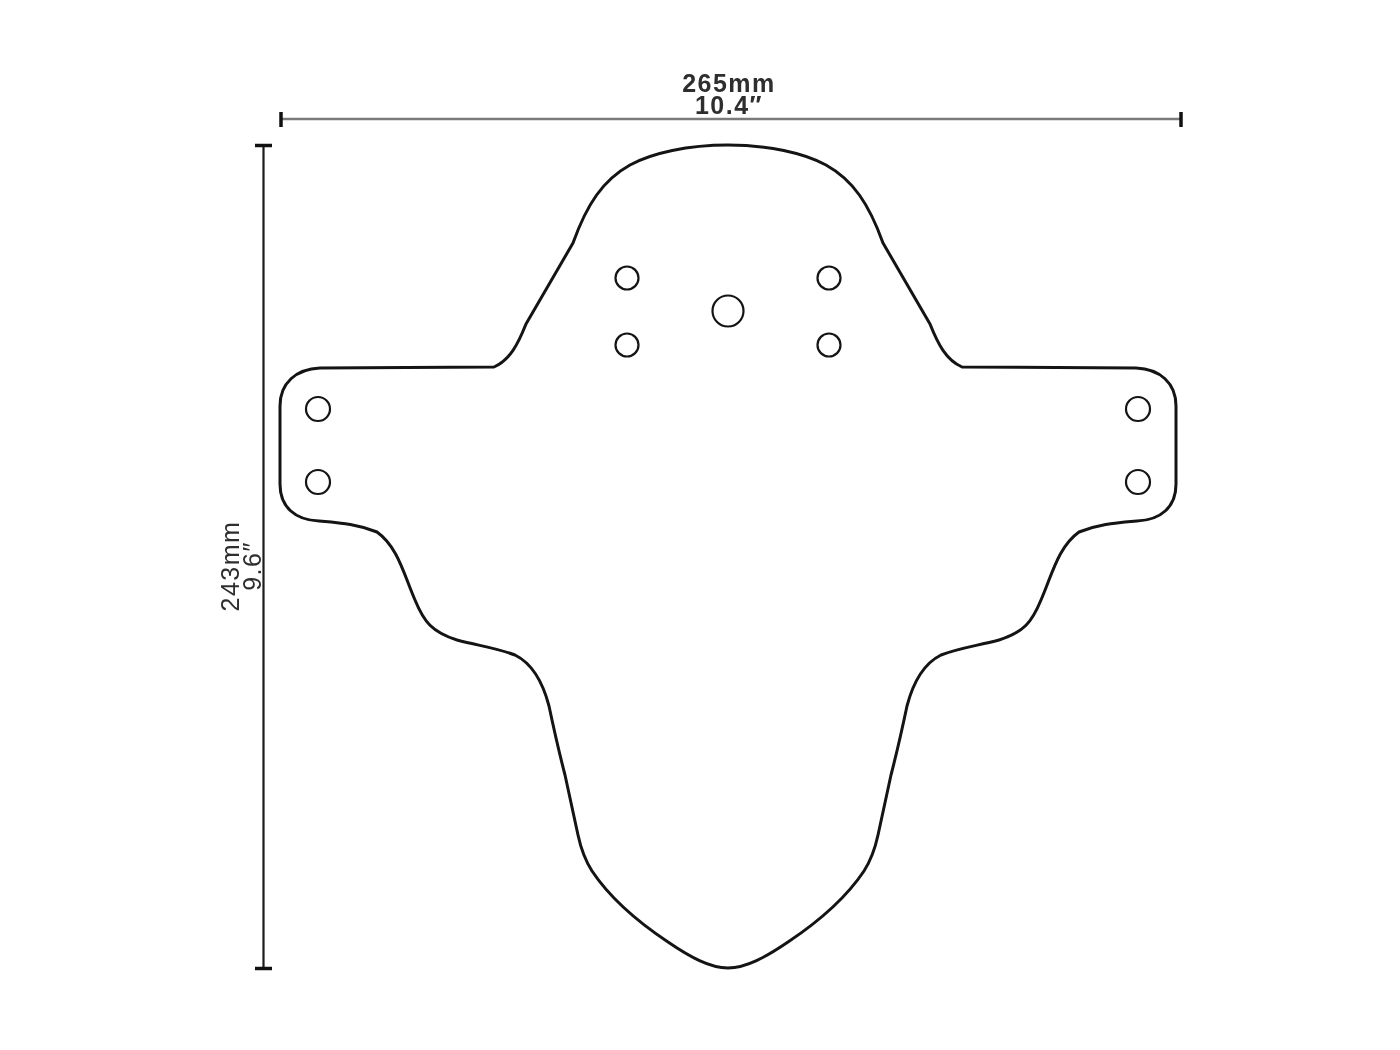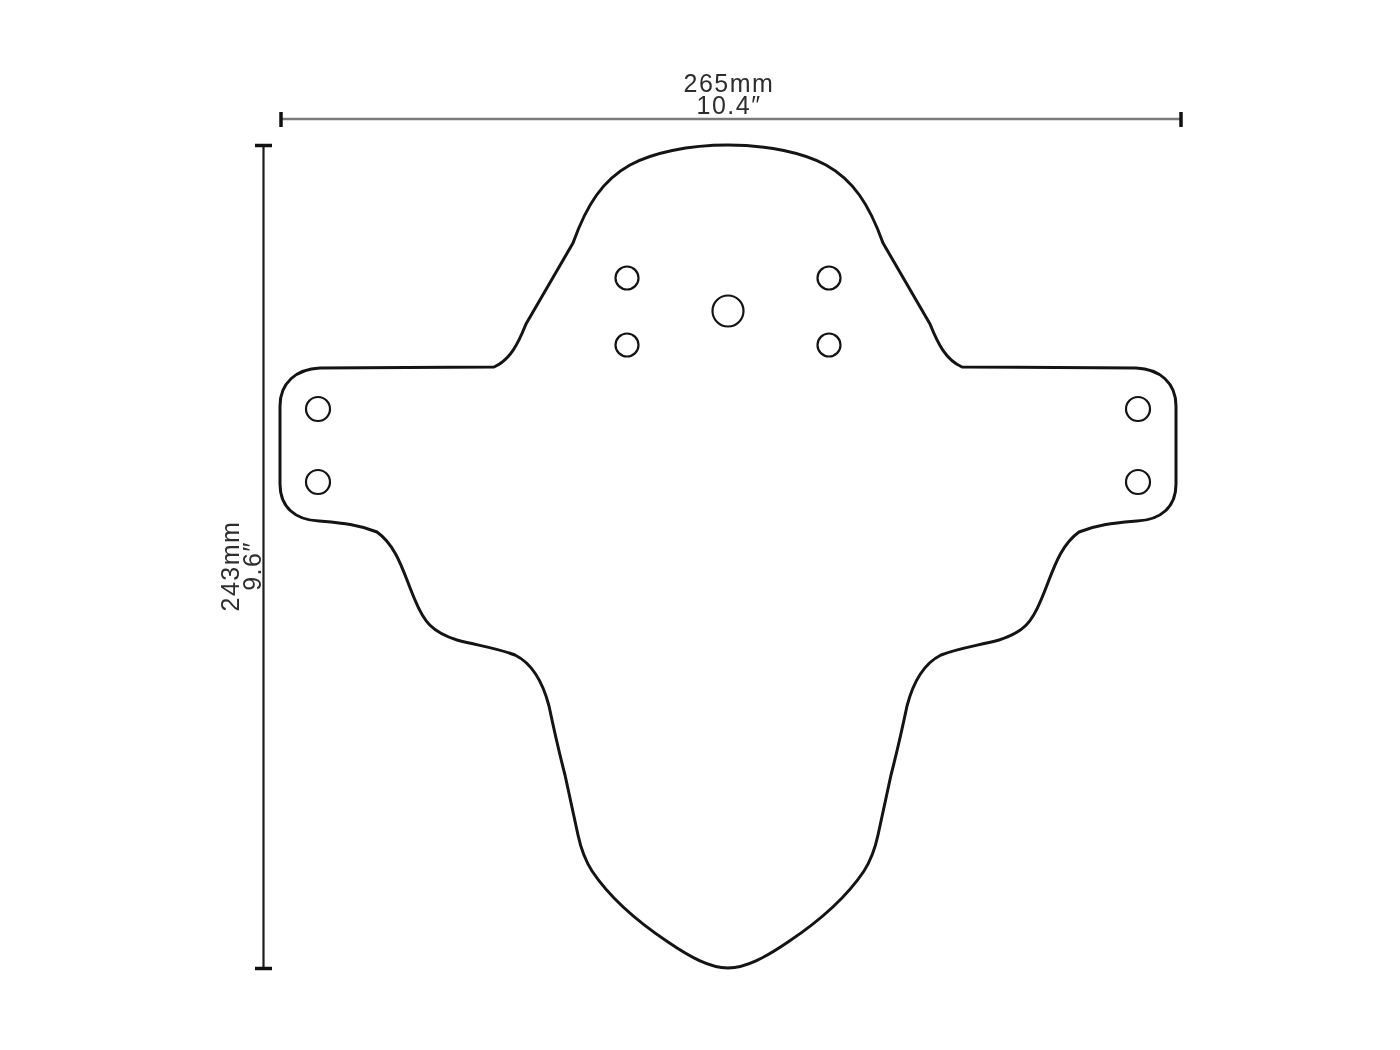--- a/index.html
+++ b/index.html
@@ -51,20 +51,21 @@
     font-size: 25px;
     line-height: 22px;
     letter-spacing: 1.5px;
     text-align: center;
     white-space: nowrap;
   }
   .dim-label-top {
     left: 529px;
     top: 72px;
     width: 400px;
+    font-weight: bold;
   }
   .dim-label-left {
     left: 91px;
     top: 544px;
     width: 300px;
     height: 44px;
     transform: rotate(-90deg);
   }
 </style>
 </head>

